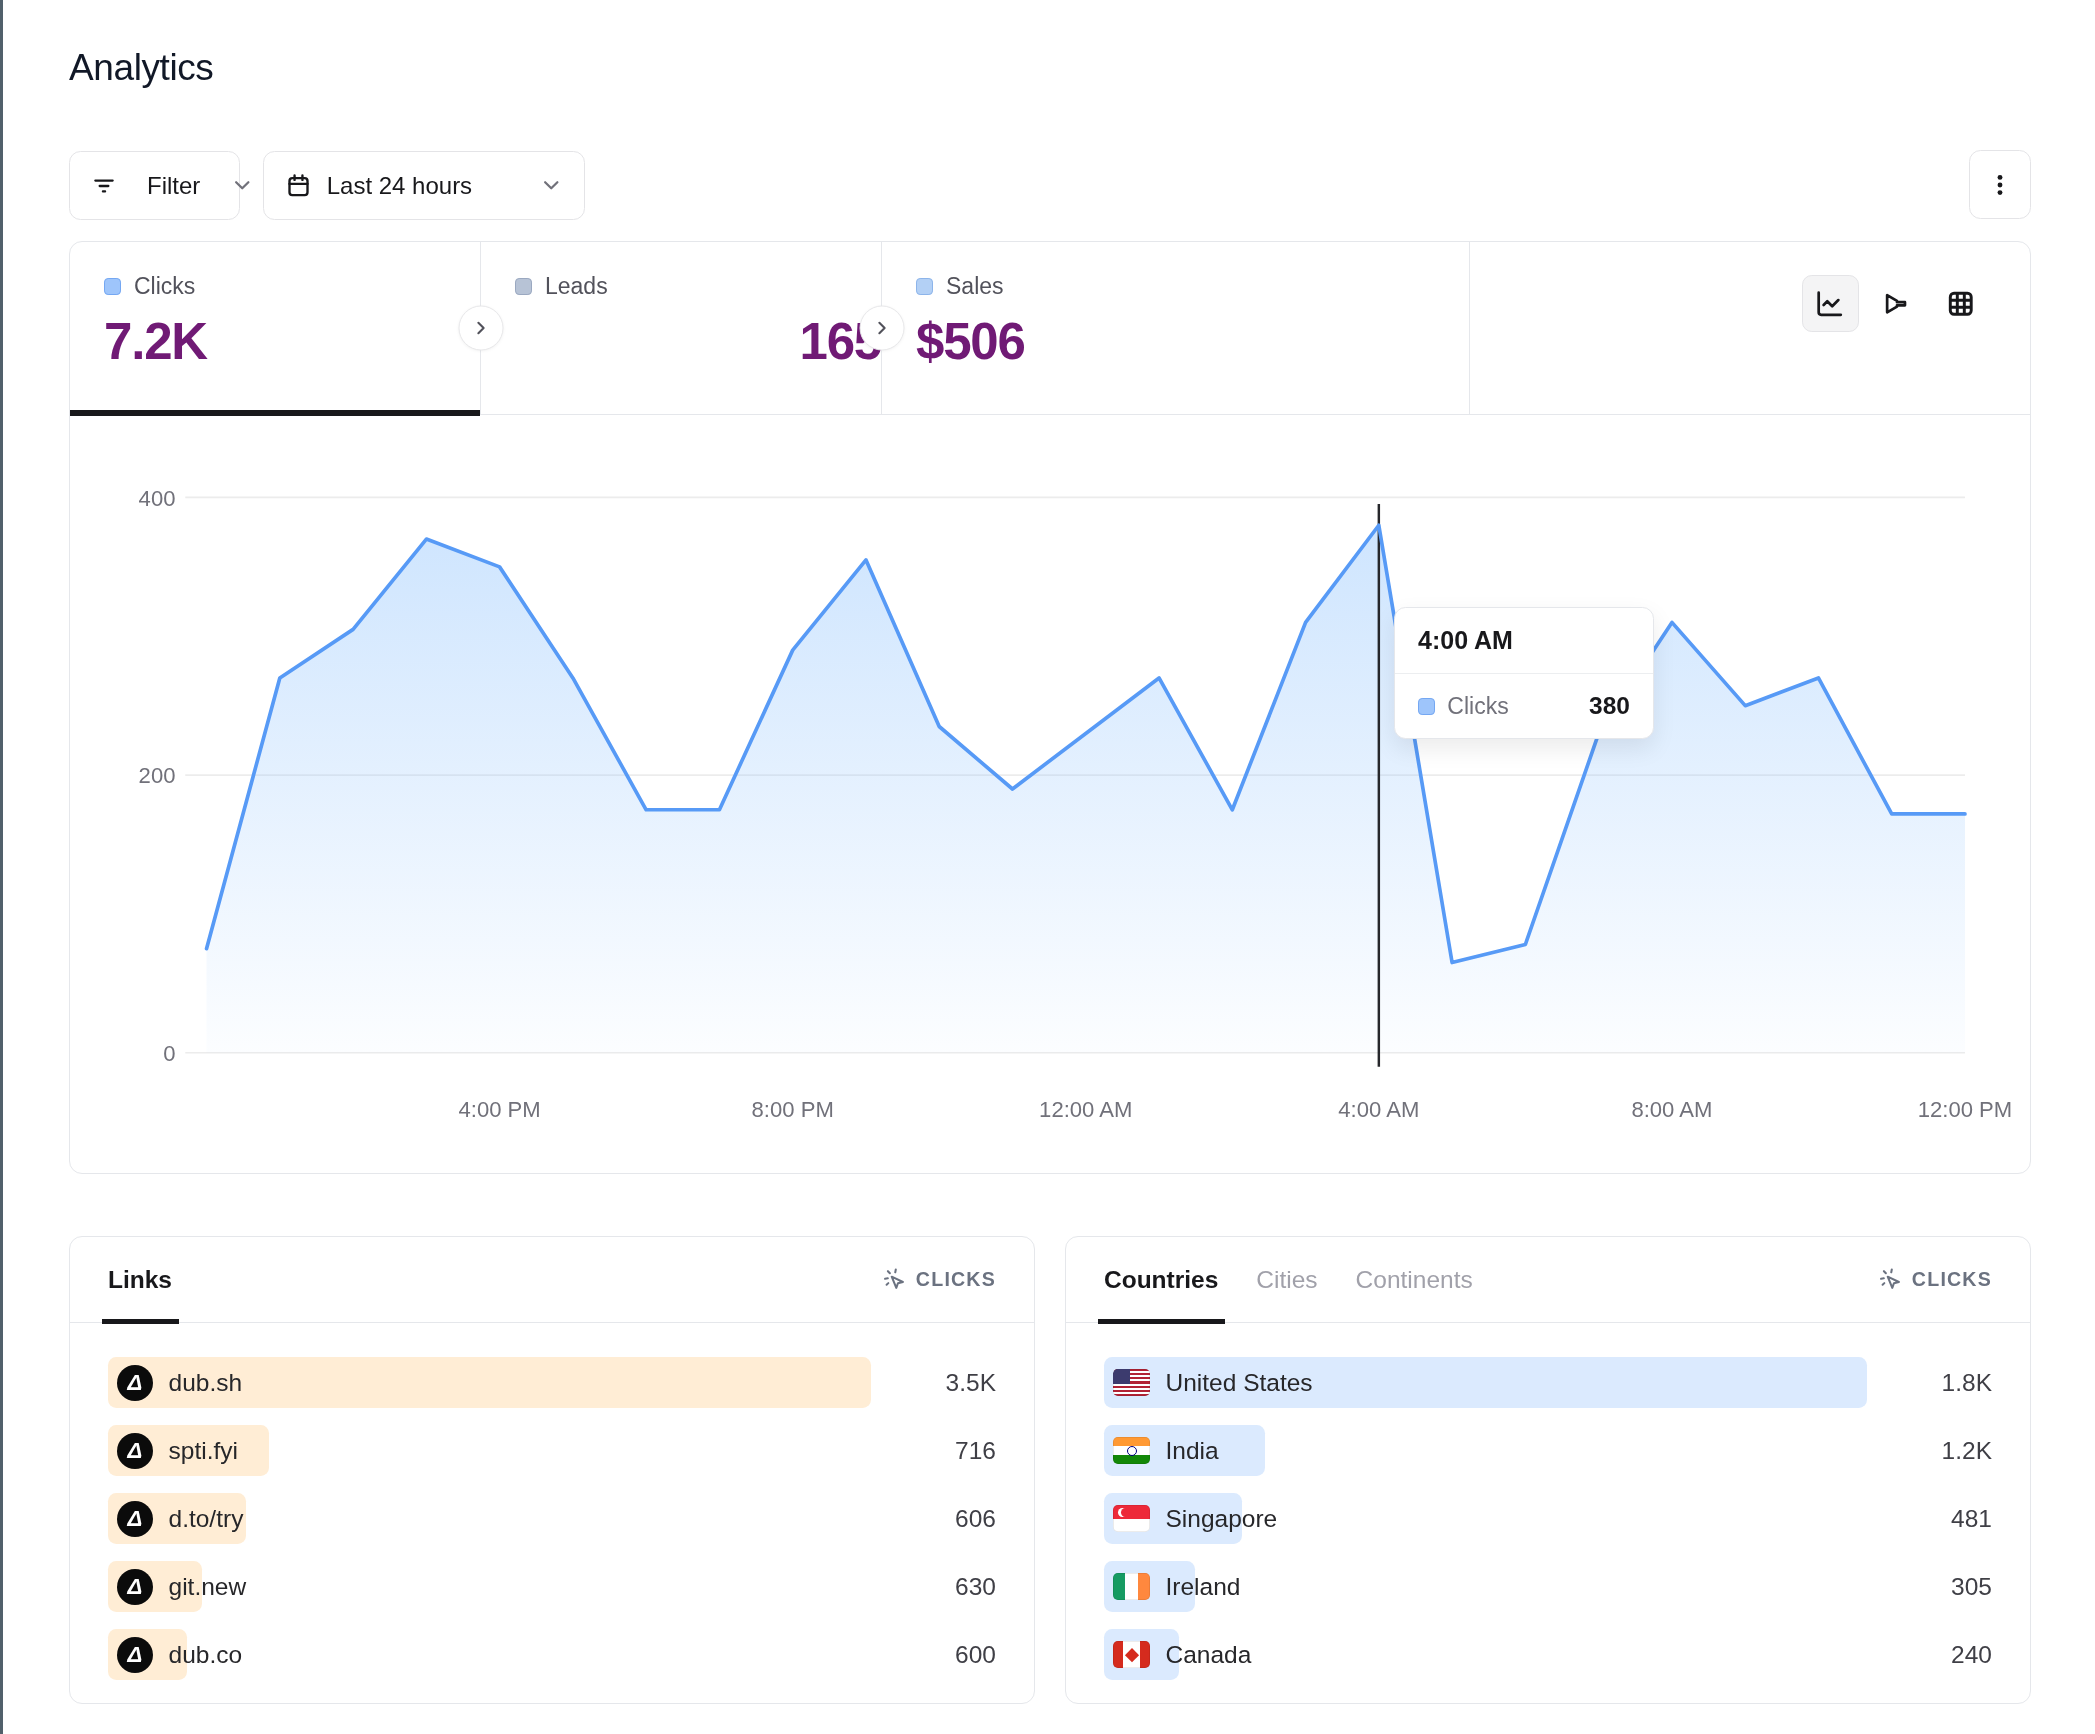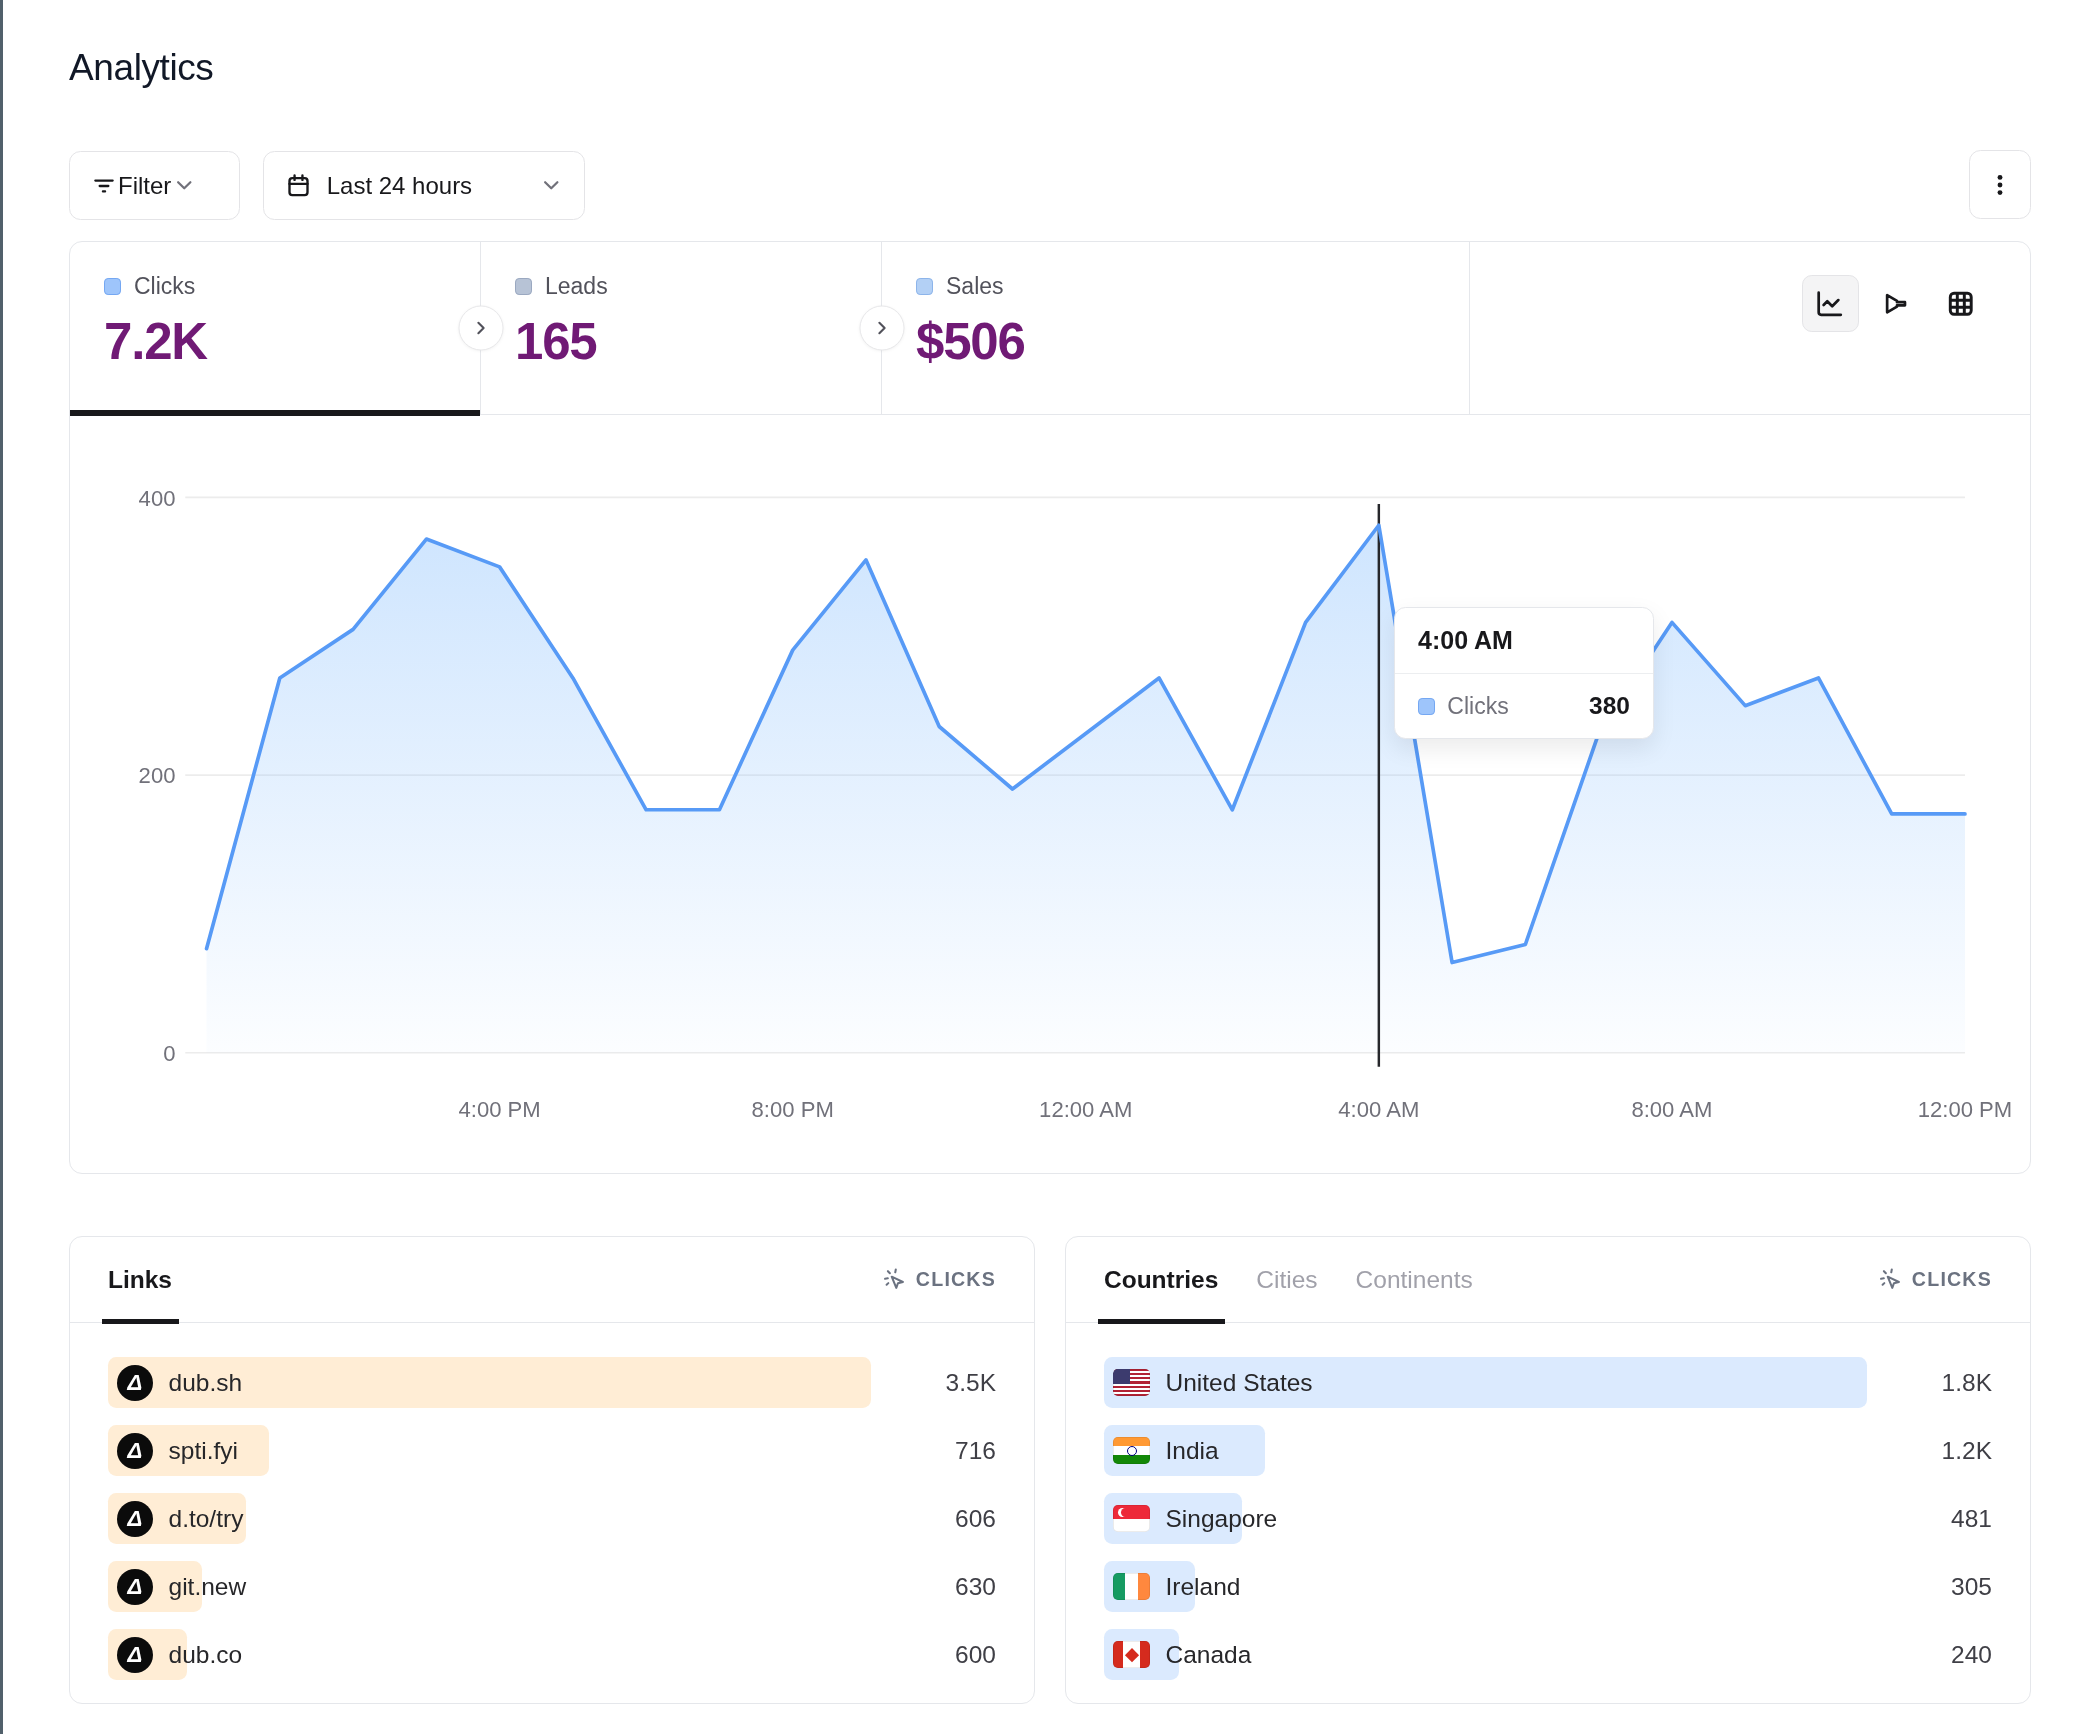--- a/index.html
+++ b/index.html
@@ -7,32 +7,32 @@
     width:2096px;height:1735px;position:relative;background:#fff;
     font-family:"Liberation Sans",sans-serif;color:#18181b;overflow:hidden;
   }
   .page-edge{position:absolute;left:0;top:0;width:2.5px;height:100%;background:#51606b;}
   .page-title{position:absolute;left:69px;top:47px;font-size:37px;font-weight:400;letter-spacing:-0.4px;color:#111827;}
 
   
   .btn{position:absolute;top:151px;height:69px;border:1.6px solid #e4e4e7;border-radius:11.5px;
        display:flex;align-items:center;background:#fff;font-size:24px;color:#18181b;box-sizing:border-box;cursor:pointer;}
   .btn svg{flex:0 0 auto;}
-  #filter-btn{left:69px;width:171px;padding:16px 21px;gap:1px;}
+  #filter-btn{left:69px;width:171px;padding:16px 21px;gap:30px;}
   #date-btn{left:263px;width:322px;padding:0 21px;gap:14.7px;}
   #date-btn .chev{margin-left:auto;}
   #kebab-btn{left:1969px;width:62px;top:150px;justify-content:center;}
 
   
   .main-card{position:absolute;left:69px;top:241px;width:1962px;height:933px;
     border:1.6px solid #e5e7eb;border-radius:13px;background:#fff;box-sizing:border-box;}
   .stats-row{position:relative;height:172px;border-bottom:1.6px solid #e5e7eb;display:flex;}
   .stat-tab{box-sizing:border-box;position:relative;padding:31px 0 0 34px;border-right:1.6px solid #e5e7eb;cursor:pointer;}
   .stat-tab:nth-child(1){width:411px;}
-  .stat-tab:nth-child(2){width:401px;}
+  .stat-tab:nth-child(2){width:401px;text-align:right;}
   .stat-tab:nth-child(3){width:588px;}
   .stat-tab.active::after{content:"";position:absolute;left:0;right:0;bottom:-1.6px;height:5.7px;background:#18181b;}
   .stat-label{display:flex;align-items:center;gap:13px;font-size:23px;color:#52525b;}
   .stat-value{margin-top:11.5px;font-size:51px;font-weight:700;letter-spacing:-1.2px;color:#701a75;}
   .sq{width:17px;height:17px;border-radius:4.1px;box-sizing:border-box;}
   .sq-clicks{background:#9ec5fb;border:1.6px solid #74a7f2;}
   .sq-leads{background:#b7c3d6;border:1.6px solid #9aa8c0;}
   .sq-sales{background:#b3d0f5;border:1.6px solid #8cb4ea;}
   .tab-chevron{position:absolute;top:86px;width:43px;height:43px;border-radius:50%;background:#fff;
     border:1.6px solid #e8e8ea;box-shadow:0 0.8px 3.3px rgba(0,0,0,.05);display:flex;align-items:center;justify-content:center;

